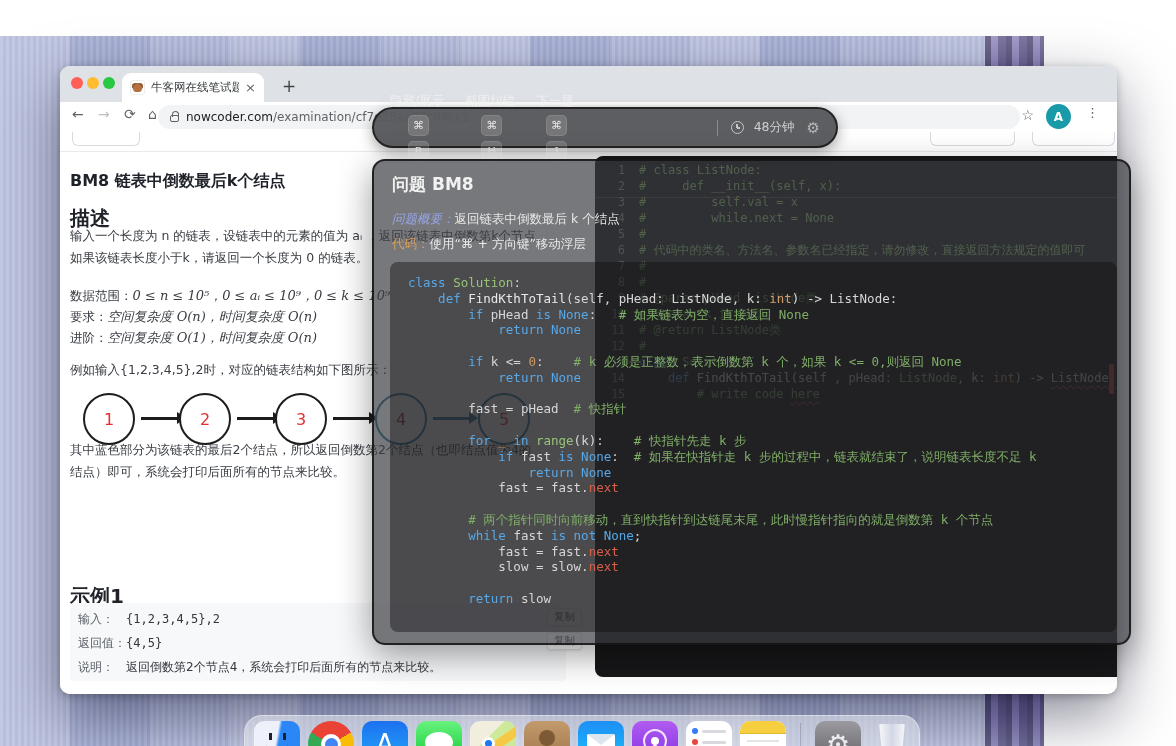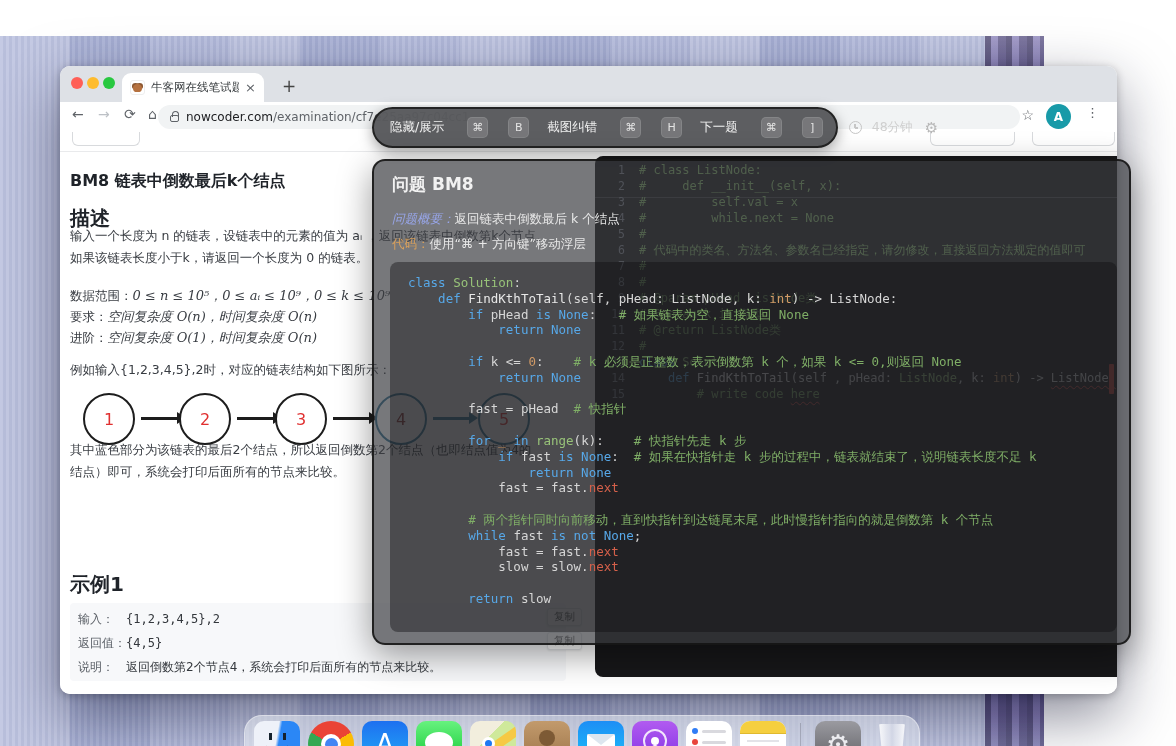--- a/index.html
+++ b/index.html
@@ -80,21 +80,21 @@
 
   
   .tk-k{color:#57a8e8;} .tk-g{color:#98c379;} .tk-f{color:#e8e8e8;} .tk-o{color:#d19a66;}
   .tk-c{color:#7fae66;} .tk-a{color:#d4604a;} .tk-p{color:#d6d6d6;}
   .sq { text-decoration:underline; text-decoration-style:wavy; text-decoration-color:#d6453d; text-decoration-thickness:1px; text-underline-offset:3px; }
 
   
   .cmdbar { position:absolute; left:372px; top:71px; width:466px; height:41px; border-radius:21px;
     background:rgba(88,89,92,.97); border:2px solid #232323; box-shadow:0 4px 14px rgba(0,0,0,.35);
     display:flex; align-items:center; padding:0 16px; gap:10px; color:#f0f0f0; }
-  .cmd-group { display:flex; align-items:center; gap:20px; }
+  .cmd-group { display:flex; align-items:center; gap:5px;flex-direction:column; }
   .cmd-label { font-size:12.5px; font-weight:500; white-space:nowrap; margin-right:3px; }
   .keycap { min-width:21px; height:21px; padding:0 4px; border-radius:5px; background:rgba(255,255,255,.16);
     border:1px solid rgba(255,255,255,.10); display:flex; align-items:center; justify-content:center;
     font-size:11px; color:#e4e4e4; }
   .cmd-sep { width:1px; height:16px; background:rgba(255,255,255,.28); margin:0 3px; }
   .clock { width:13px; height:13px; border:1.5px solid #c6c6c6; border-radius:50%; position:relative; flex:none;}
   .clock::after{ content:""; position:absolute; left:4.5px; top:2px; width:1.5px; height:4px; background:#c6c6c6; }
   .clock::before{ content:""; position:absolute; left:5px; top:5px; width:3.5px; height:1.5px; background:#c6c6c6; }
   .timer-text { font-size:12.5px; color:#cfcfcf; white-space:nowrap; }
   .gear { font-size:15px; color:#b8b8b8; margin-left:2px; }
@@ -209,21 +209,21 @@
             <div class="node" style="left: 109px; top: 242px;">2</div>
             <div class="arrow" style="left: 167px; width: 37px; top: 266px;"></div>
             <div class="node" style="left: 205px; top: 242px;">3</div>
             <div class="arrow" style="left: 263px; width: 37px; top: 266px;"></div>
             <div class="node blue" style="left: 305px; top: 242px; color: rgb(140, 47, 47);">4</div>
             <div class="arrow blue" style="left: 363px; width: 37px; top: 266px;"></div>
             <div class="node blue" style="left: 408px; top: 242px; color: rgb(224, 48, 48);">5</div>
           </div>
         <div class="p-text" style="top:288px; width:472px;">其中蓝色部分为该链表的最后2个结点，所以返回倒数第2个结点（也即结点值为4的结点）即可，系统会打印后面所有的节点来比较。</div>
         <div id="examples">
-            <div class="p-h2" style="top: 420px;">示例1</div>
+            <div class="p-h2" style="top: 432px;">示例1</div>
             <div class="ex-box" style="top: 452px; height: 78px;">
               <div class="ex-row" style="top: 8px;"><span class="lbl">输入：</span><span class="val">{1,2,3,4,5},2</span><span class="copy-btn">复制</span></div>
               <div class="ex-row" style="top: 32px;"><span class="lbl">返回值：</span><span class="val">{4,5}</span><span class="copy-btn">复制</span></div>
               <div class="ex-row" style="top: 56px;"><span class="lbl">说明：</span><span class="val sans">返回倒数第2个节点4，系统会打印后面所有的节点来比较。</span></div>
             </div>
           </div>
       </div>
 
       <div class="editor">
         <div class="ed-topline"></div>

